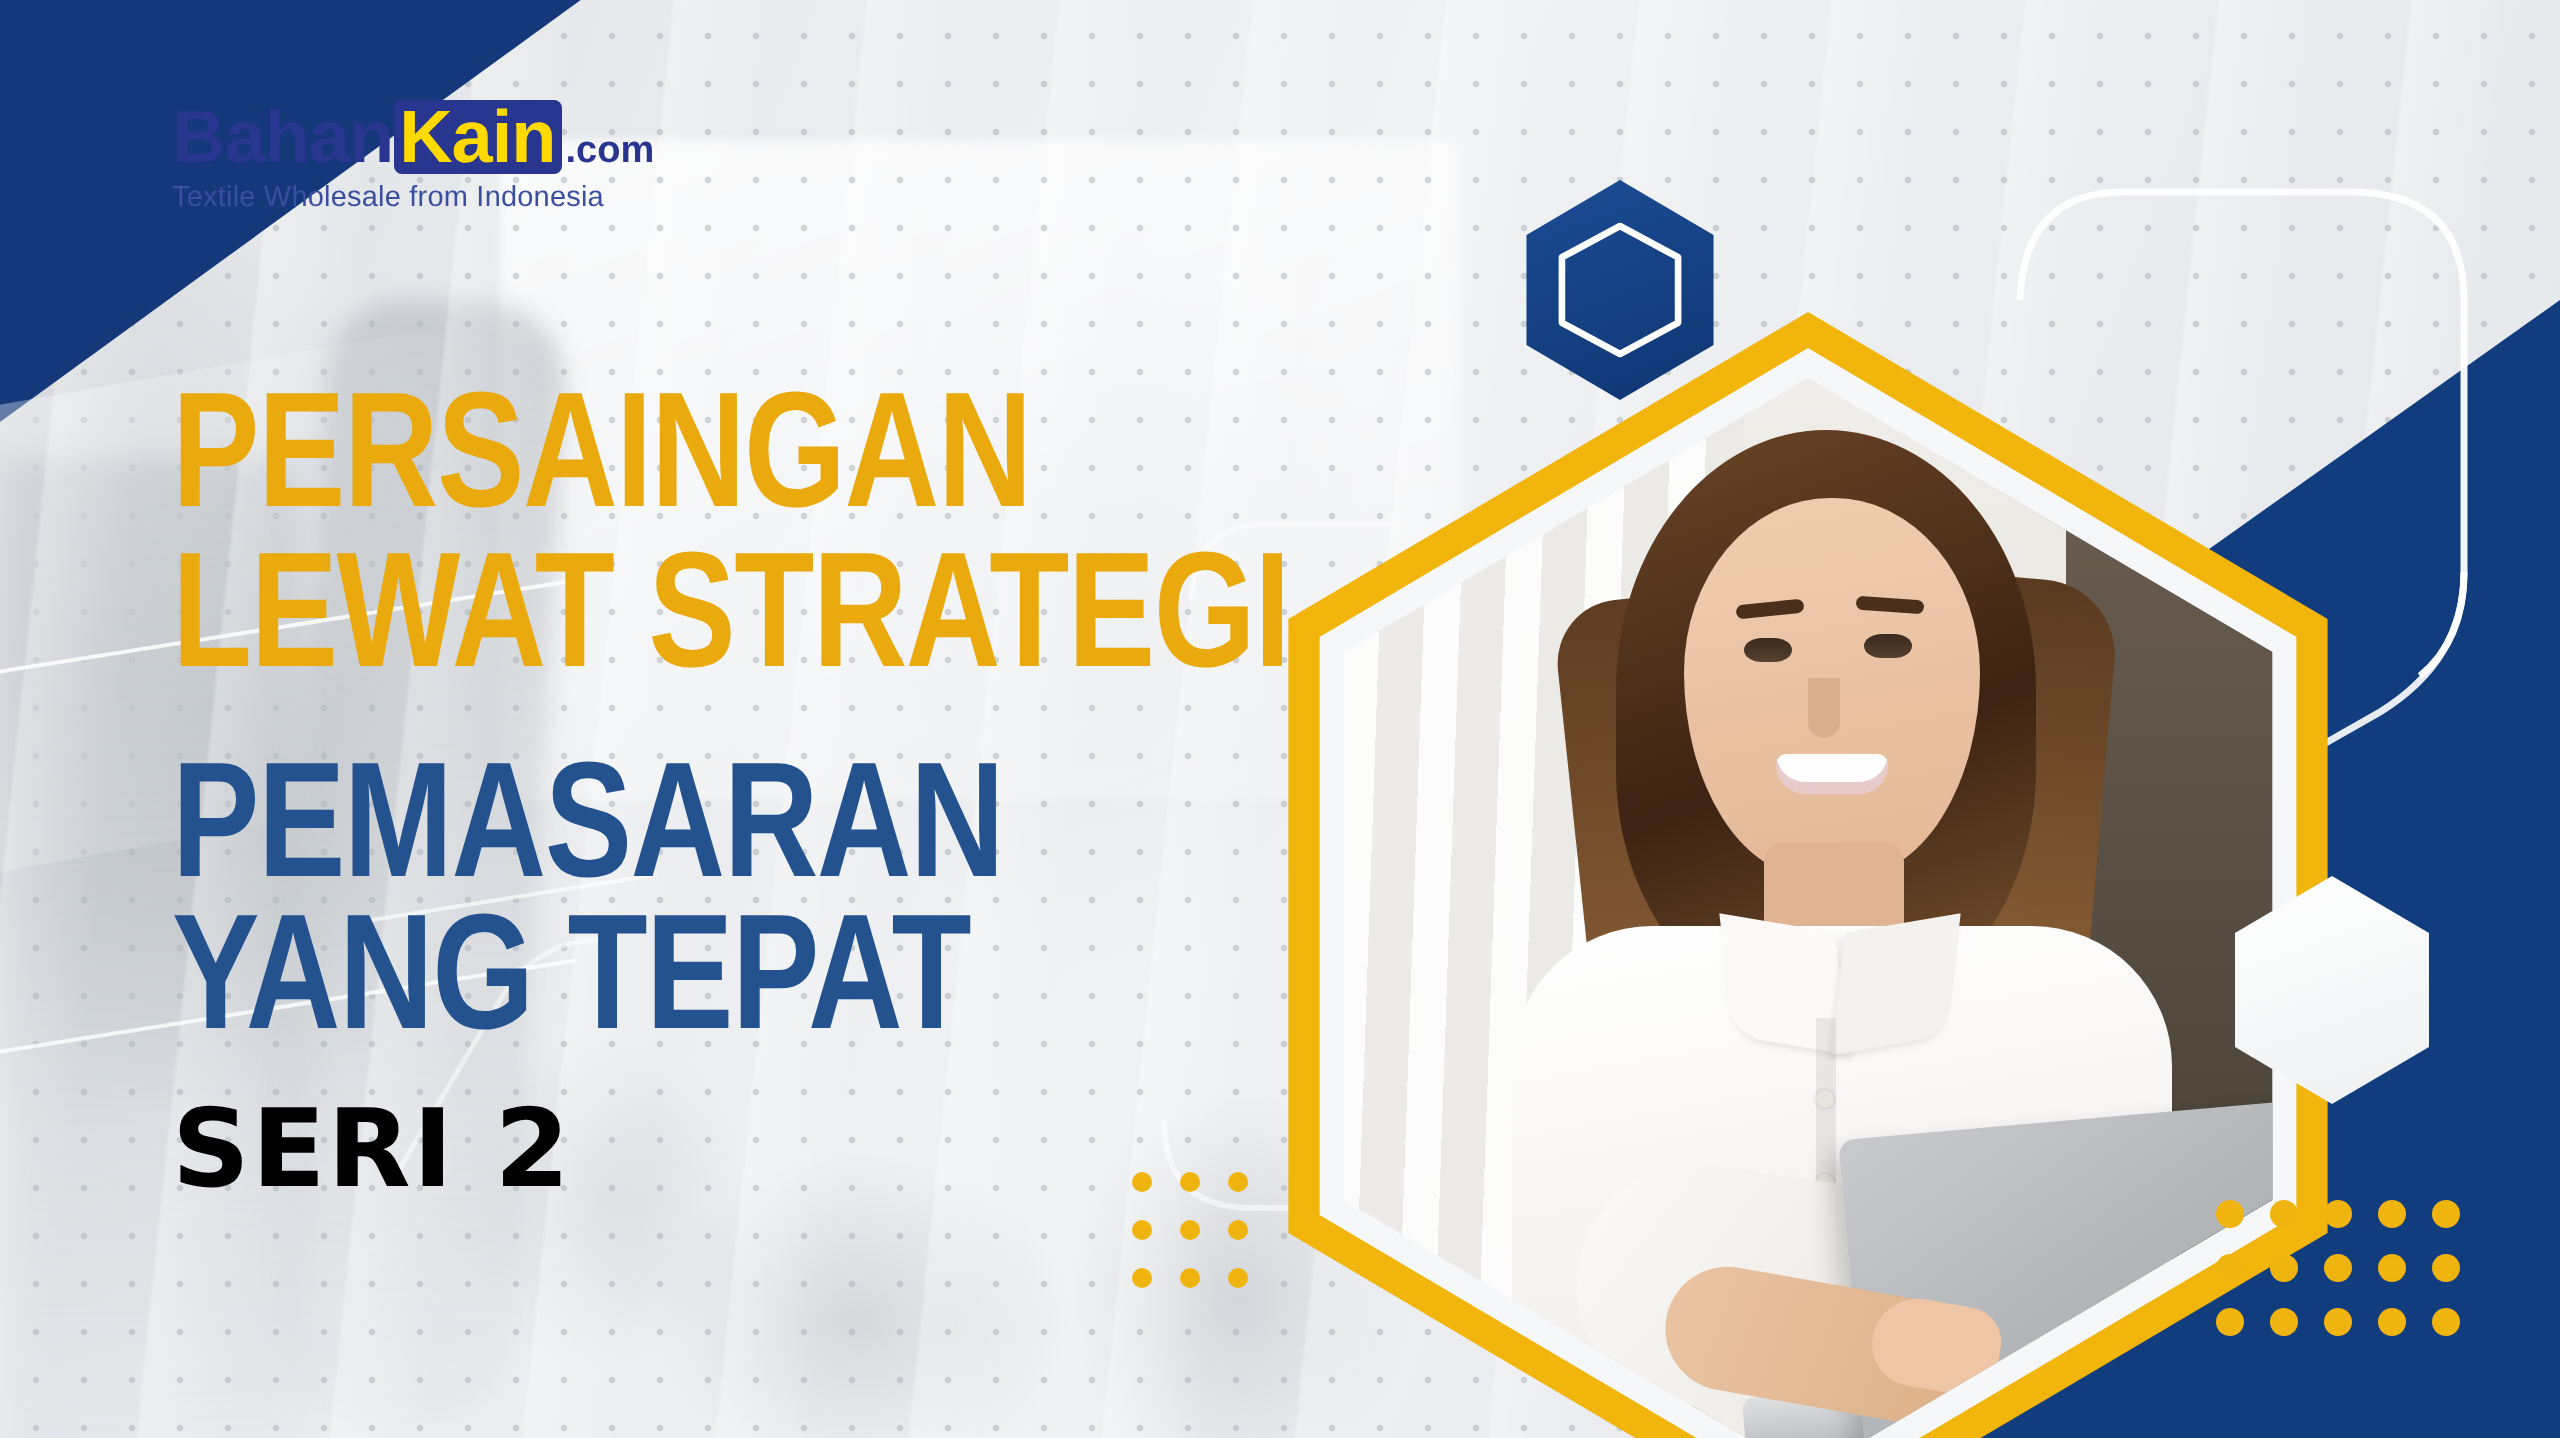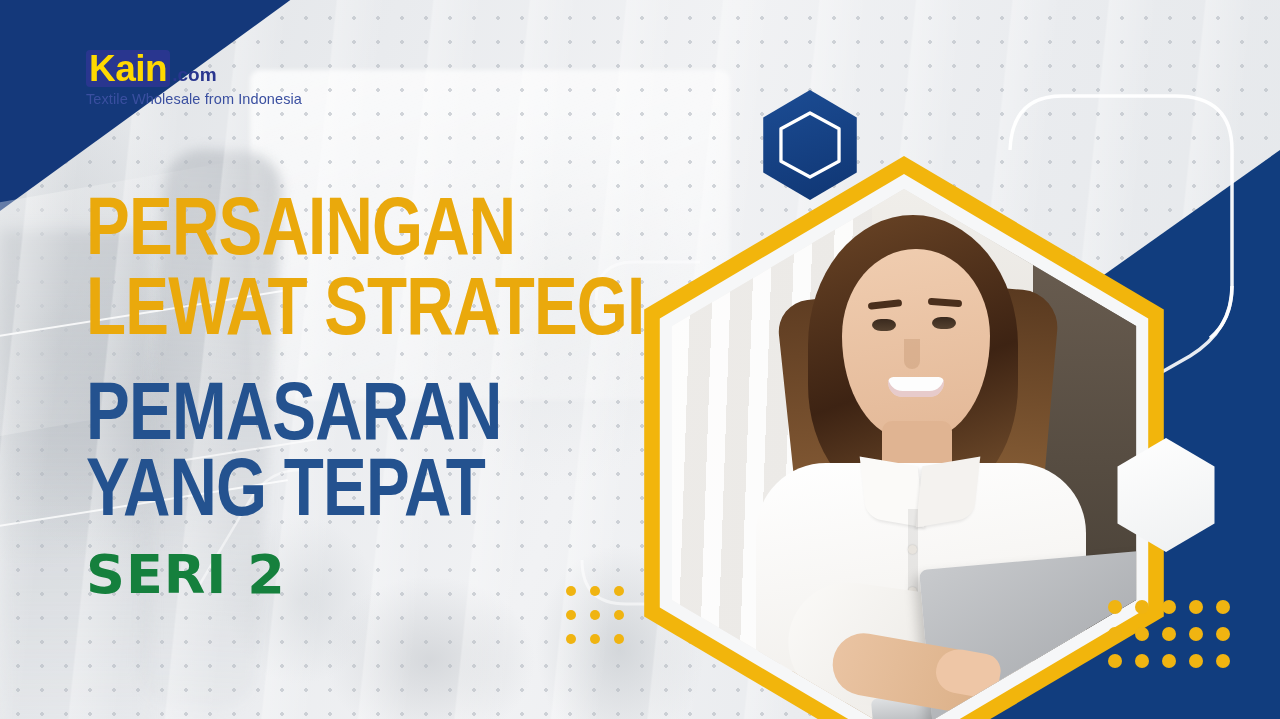--- a/index.html
+++ b/index.html
@@ -197,21 +197,21 @@
 
   
   .headline{ position:absolute; left:86px; top:188px; }
   .hl{ font-family:"Liberation Sans Narrow","Liberation Sans", sans-serif;
        font-weight:bold; font-size:82px; line-height:.93; letter-spacing:-1px;
        transform:scaleX(.80); transform-origin:left center; white-space:nowrap; }
   .hl.gold{ color:#eaa90c; }
   .hl.blue{ color:#24528f; }
   .hl.l1{ margin-bottom:4px; }
   .hl.l3{ margin-top:28px; }
-  .seri{ margin-top:18px; font-size:54px; font-weight:bold; color:#15803d;
+  .seri{ margin-top:18px; font-size:54px; font-weight:bold; color:#000000;
     letter-spacing:1px; font-family:"DejaVu Sans", sans-serif; }
 </style>
 </head>
 <body>
 
 <div class="stage">
 
   <div class="bg-photo"></div>
   <div class="bg-soft1"></div>
   <div class="bg-soft2"></div>
@@ -315,20 +315,21 @@
     <span></span>
       <span></span>
       <span></span>
       <span></span>
       <span></span>
   </div>
 
   <div class="logo">
     <div class="logo-text">
       <div class="logo-row">
+        <span class="lt-bahan">Bahan</span>
         <span class="lt-kain">Kain</span>
         <span class="lt-com">.com</span>
       </div>
       <div class="lt-tag">Textile Wholesale from Indonesia</div>
     </div>
   </div>
 
   <div class="headline">
     <div class="hl gold l1">PERSAINGAN</div>
     <div class="hl gold l2">LEWAT STRATEGI</div>

